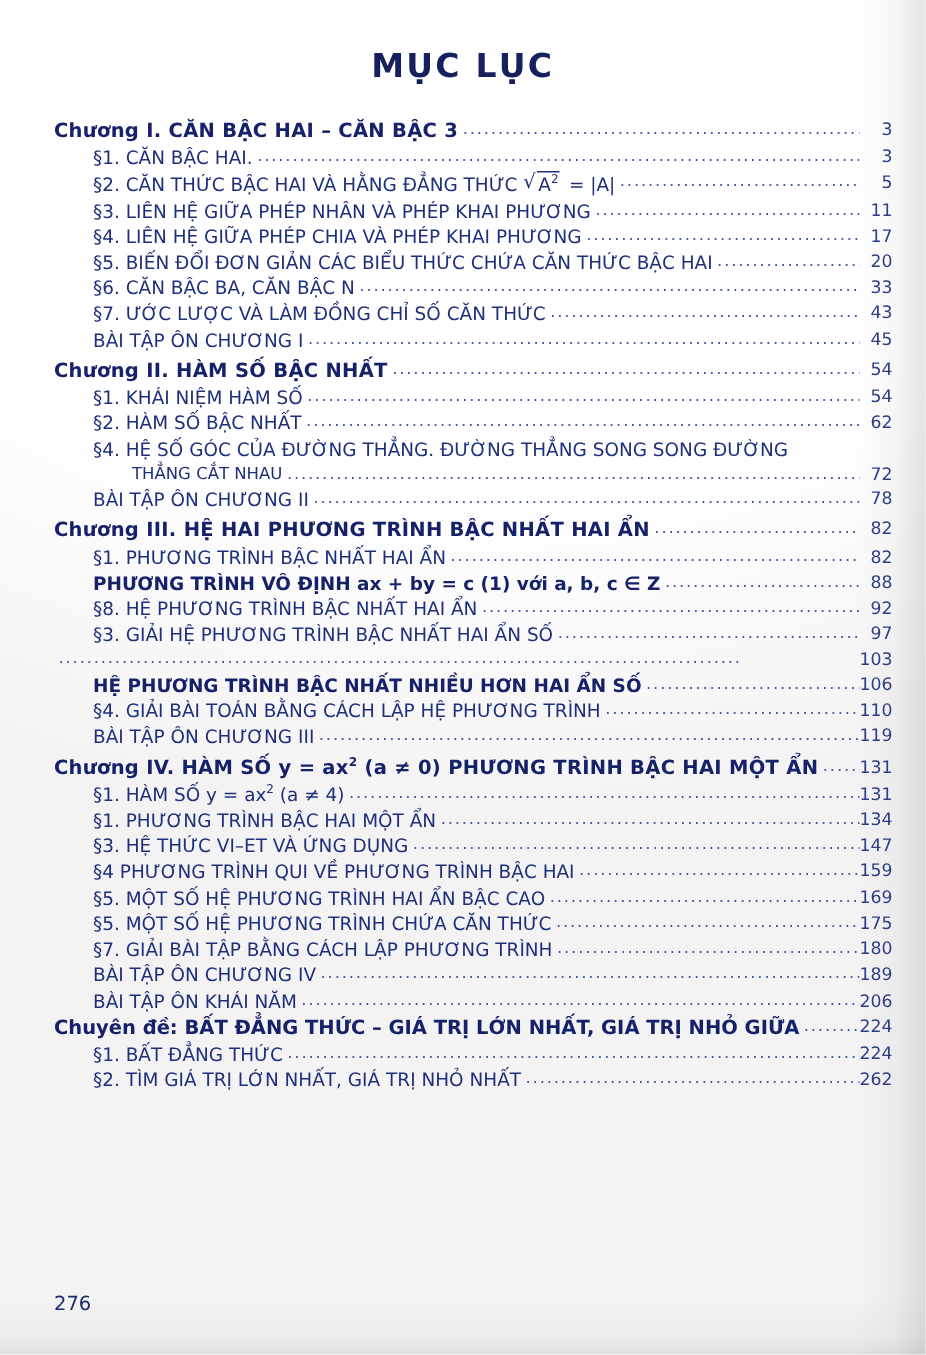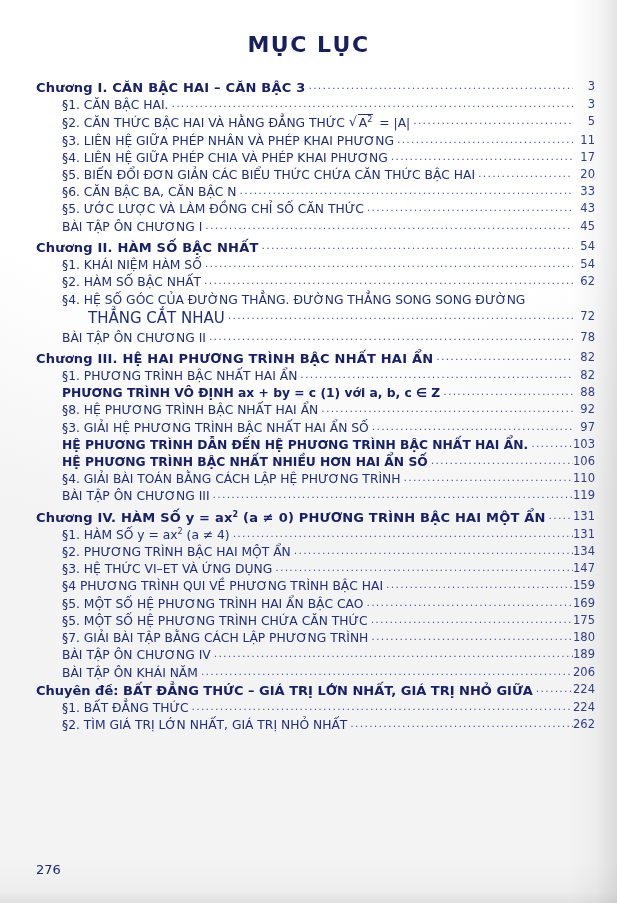--- a/index.html
+++ b/index.html
@@ -79,21 +79,21 @@
     color: #1f2f7b;
     padding-left: 26px;
   }
   .lvl-sub-bold .label {
     font-size: 12.3px;
     font-weight: bold;
     color: #17216a;
     padding-left: 26px;
   }
   .lvl-cont .label {
-    font-size: 15px;
+    font-size: 11px;
     color: #1f2f7b;
     padding-left: 52px;
   }
   .lvl-special .label {
     font-size: 13px;
     font-weight: bold;
     color: #17216a;
   }
 
   sup {
@@ -189,21 +189,21 @@
       <span class="page-num">20</span>
     </div>
 
     <div class="row lvl-section">
       <span class="label">§6. CĂN BẬC BA, CĂN BẬC N</span>
       <span class="dots">.................................................................................................</span>
       <span class="page-num">33</span>
     </div>
 
     <div class="row lvl-section">
-      <span class="label">§5. ƯỚC LƯỢC VÀ LÀM ĐỒNG CHỈ SỐ CĂN THỨC</span>
+      <span class="label">§7. ƯỚC LƯỢC VÀ LÀM ĐỒNG CHỈ SỐ CĂN THỨC</span>
       <span class="dots">.................................................................................................</span>
       <span class="page-num">43</span>
     </div>
 
     <div class="row lvl-section">
       <span class="label">BÀI TẬP ÔN CHƯƠNG I</span>
       <span class="dots">.................................................................................................</span>
       <span class="page-num">45</span>
     </div>
 
@@ -266,21 +266,20 @@
       <span class="page-num">92</span>
     </div>
 
     <div class="row lvl-section">
       <span class="label">§3. GIẢI HỆ PHƯƠNG TRÌNH BẬC NHẤT HAI ẨN SỐ</span>
       <span class="dots">.................................................................................................</span>
       <span class="page-num">97</span>
     </div>
 
     <div class="row lvl-sub-bold">
-      <span class="label">HỆ PHƯƠNG TRÌNH DẪN ĐẾN HỆ PHƯƠNG TRÌNH  BẬC NHẤT HAI ẨN.</span>
       <span class="dots">.................................................................................................</span>
       <span class="page-num">103</span>
     </div>
 
     <div class="row lvl-sub-bold">
       <span class="label">HỆ PHƯƠNG TRÌNH BẬC NHẤT NHIỀU HƠN HAI ẨN SỐ</span>
       <span class="dots">.................................................................................................</span>
       <span class="page-num">106</span>
     </div>
 
@@ -302,21 +301,21 @@
       <span class="page-num">131</span>
     </div>
 
     <div class="row lvl-section">
       <span class="label"><span>§1. HÀM SỐ y = ax</span><sup>2</sup><span> (a ≠ 4)</span></span>
       <span class="dots">.................................................................................................</span>
       <span class="page-num">131</span>
     </div>
 
     <div class="row lvl-section">
-      <span class="label">§2. PHƯƠNG TRÌNH BẬC HAI MỘT ẨN</span>
+      <span class="label">§1. PHƯƠNG TRÌNH BẬC HAI MỘT ẨN</span>
       <span class="dots">.................................................................................................</span>
       <span class="page-num">134</span>
     </div>
 
     <div class="row lvl-section">
       <span class="label">§3. HỆ THỨC VI–ET VÀ ỨNG DỤNG</span>
       <span class="dots">.................................................................................................</span>
       <span class="page-num">147</span>
     </div>
 

